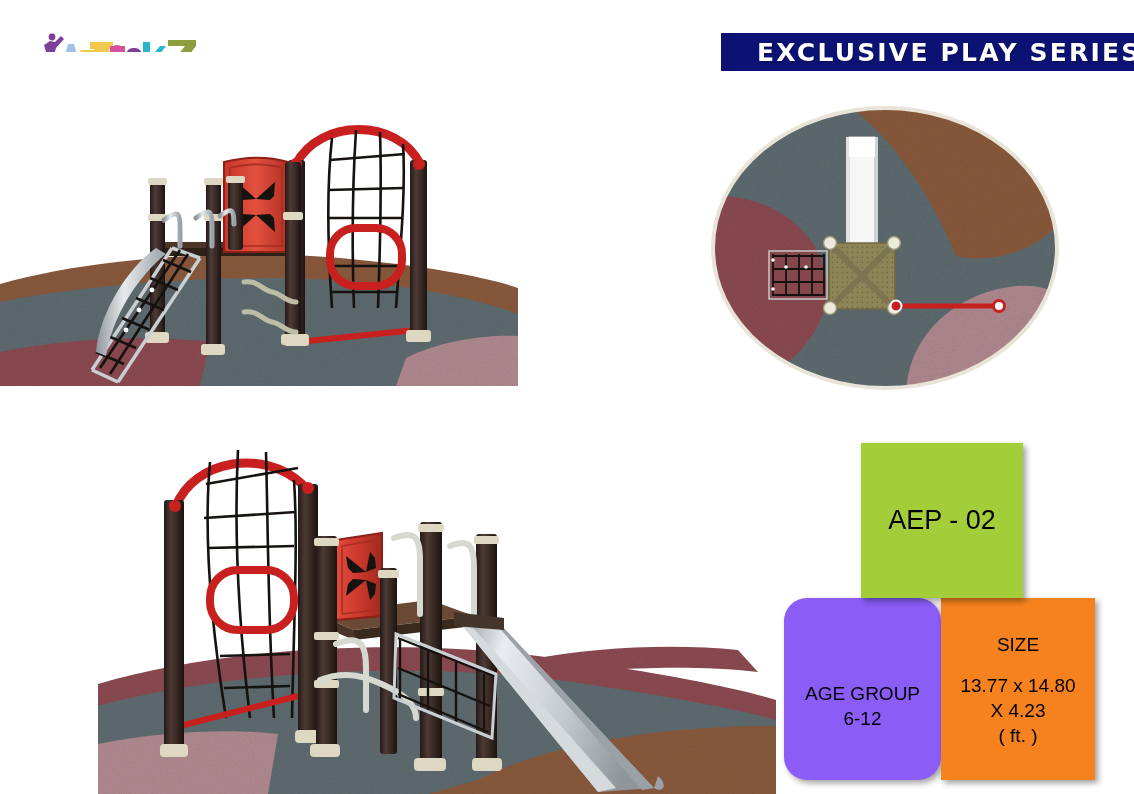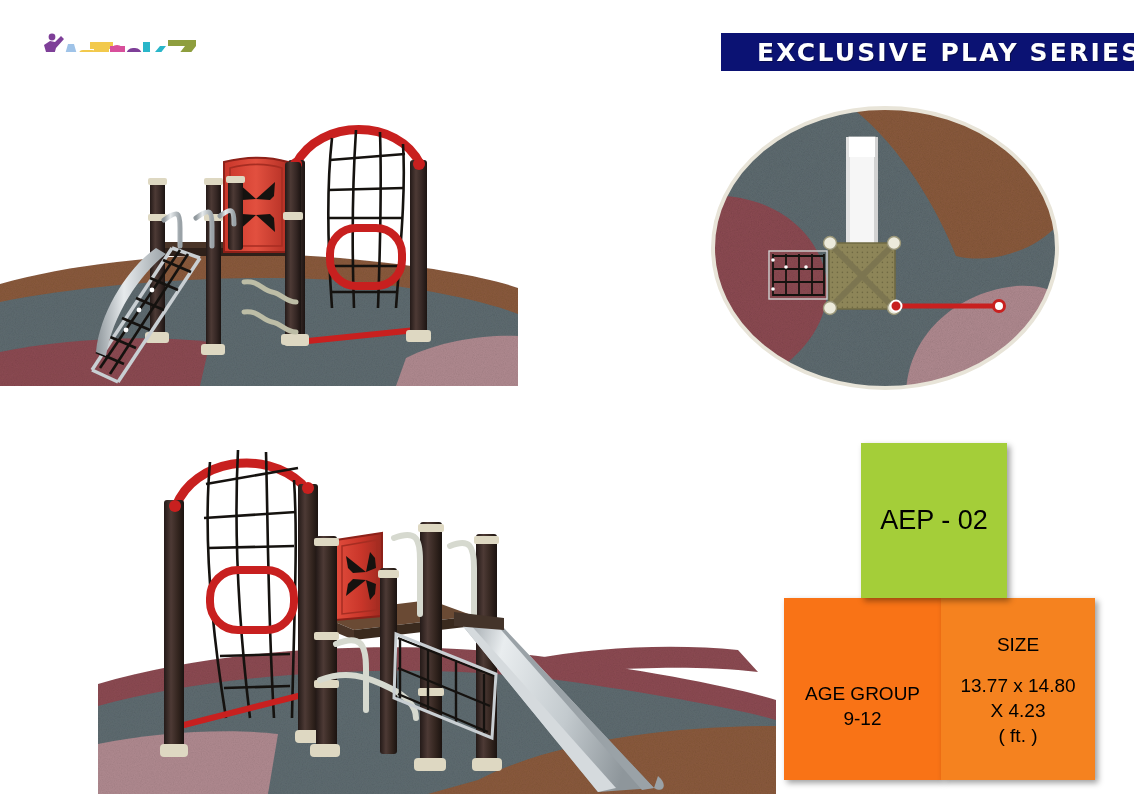--- a/index.html
+++ b/index.html
@@ -66,31 +66,32 @@
     display: flex;
     flex-direction: column;
     align-items: center;
     justify-content: center;
     text-align: center;
     color: #000000;
     font-family: "Liberation Sans", sans-serif;
   }
   #card-model {
     left: 861px; top: 443px;
-    width: 146px; height: 155px;
+    width: 162px; height: 155px;
     background: #a4ce39;
     z-index: 3;
   }
   #card-model .t { font-size: 27px; font-weight: normal; }
 
   #card-age {
     left: 784px; top: 598px;
     width: 157px; height: 182px;
-    background: #f97316;
+    background: #8b5cf6;
     z-index: 2;
+    border-radius: 23px;
   }
   #card-size {
     left: 941px; top: 598px;
     width: 154px; height: 182px;
     background: #f5821f;
     z-index: 2;
   }
   .card .line { font-size: 19px; line-height: 1.32; white-space: nowrap; }
   .card .hdr  { font-size: 19px; margin-bottom: 16px; }
   #card-age .stack { margin-top: 34px; }
@@ -501,21 +502,21 @@
     </svg>
   </div>
 
   <div class="card" id="card-model">
     <span class="t">AEP - 02</span>
   </div>
 
   <div class="card" id="card-age">
     <div class="stack">
       <div class="line">AGE GROUP</div>
-      <div class="line">9-12</div>
+      <div class="line">6-12</div>
     </div>
   </div>
 
   <div class="card" id="card-size">
     <div class="stack">
       <div class="line hdr">SIZE</div>
       <div class="line">13.77 x 14.80</div>
       <div class="line">X  4.23</div>
       <div class="line">( ft. )</div>
     </div>

